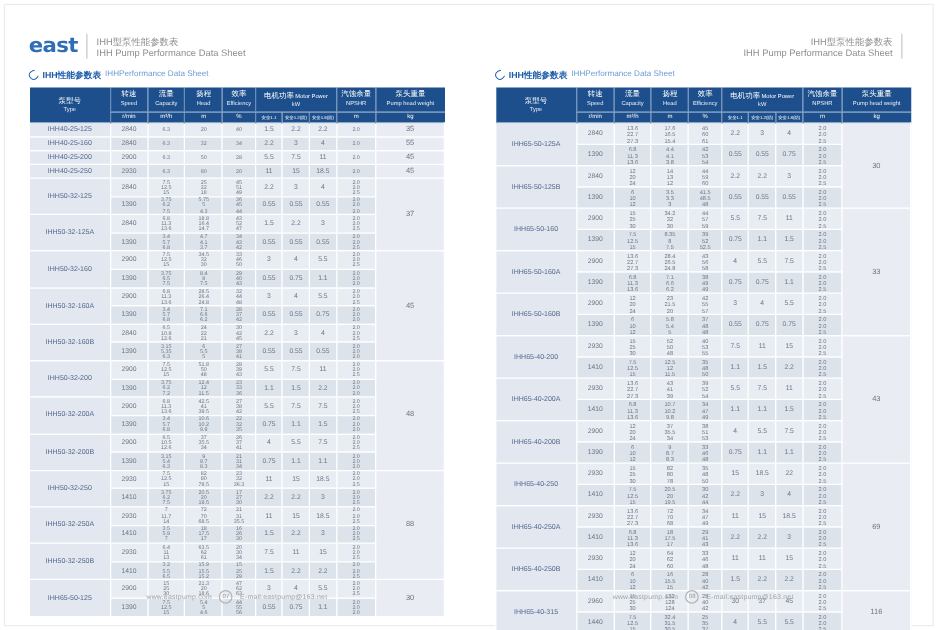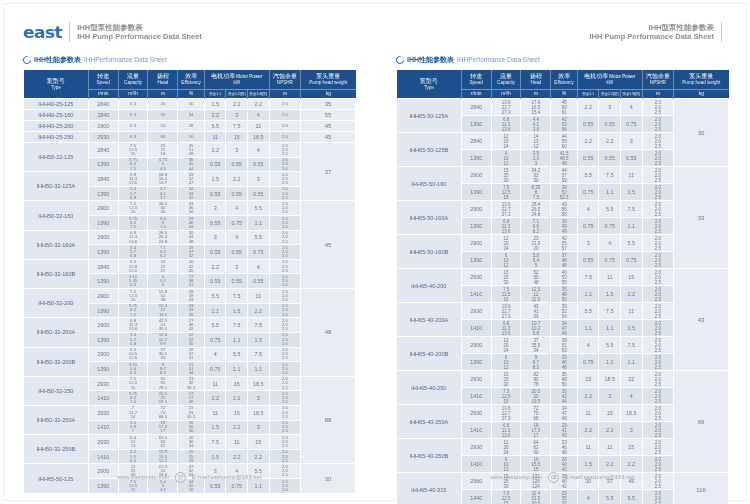--- a/index.html
+++ b/index.html
@@ -3,26 +3,26 @@
 <meta charset="utf-8">
 <style>
   html,body{margin:0;padding:0;}
   body{width:750px;height:504px;background:#fff;position:relative;overflow:hidden;
        font-family:"Liberation Sans","DejaVu Sans",sans-serif;}
   .sheet{position:absolute;inset:3px;border:1px solid #ededed;background:#fff;}
   .page{position:absolute;top:13px;width:333px;height:475px;}
   .page.left{left:19px;} .page.right{left:392px;}
 
   
-  .brandrow{display:flex;align-items:center;height:30px;}
+  .brandrow{display:flex;align-items:flex-end;height:30px;}
   .brandrow.rightside{justify-content:flex-end;}
   .logo{font-size:17px;font-weight:bold;color:#2f6db6;letter-spacing:-0.5px;
         font-family:"DejaVu Sans",sans-serif;transform:scaleY(.95);}
   .vdiv{width:1px;height:20px;background:#c9c9c9;margin:0 7px;}
-  .titles{font-size:7.5px;line-height:9px;font-weight:bold;color:#8f8f8f;}
+  .titles{font-size:7.5px;line-height:9px;font-weight:normal;color:#8f8f8f;}
   .titles.tr{text-align:right;}
 
   
   .sectionrow{display:flex;align-items:center;margin-top:7px;height:11px;}
   .c-icon{display:inline-block;width:6px;height:6px;border:1.6px solid #2a6bb8;
           border-radius:50%;border-right-color:transparent;transform:rotate(-35deg);
           margin-right:3px;}
   .sec-zh{font-size:7px;font-weight:bold;color:#1d5ca8;margin-right:3px;}
   .sec-en{font-size:6.5px;color:#6c9bd6;}
 

